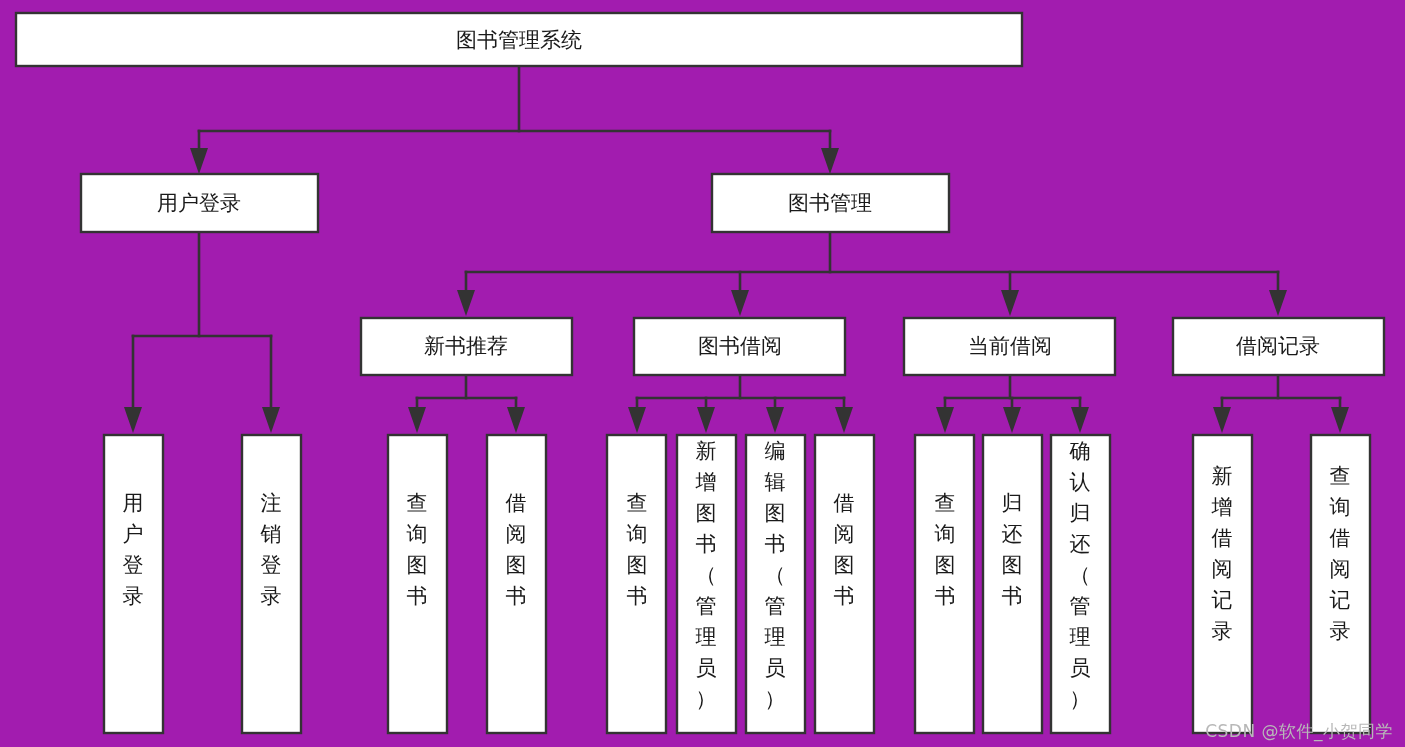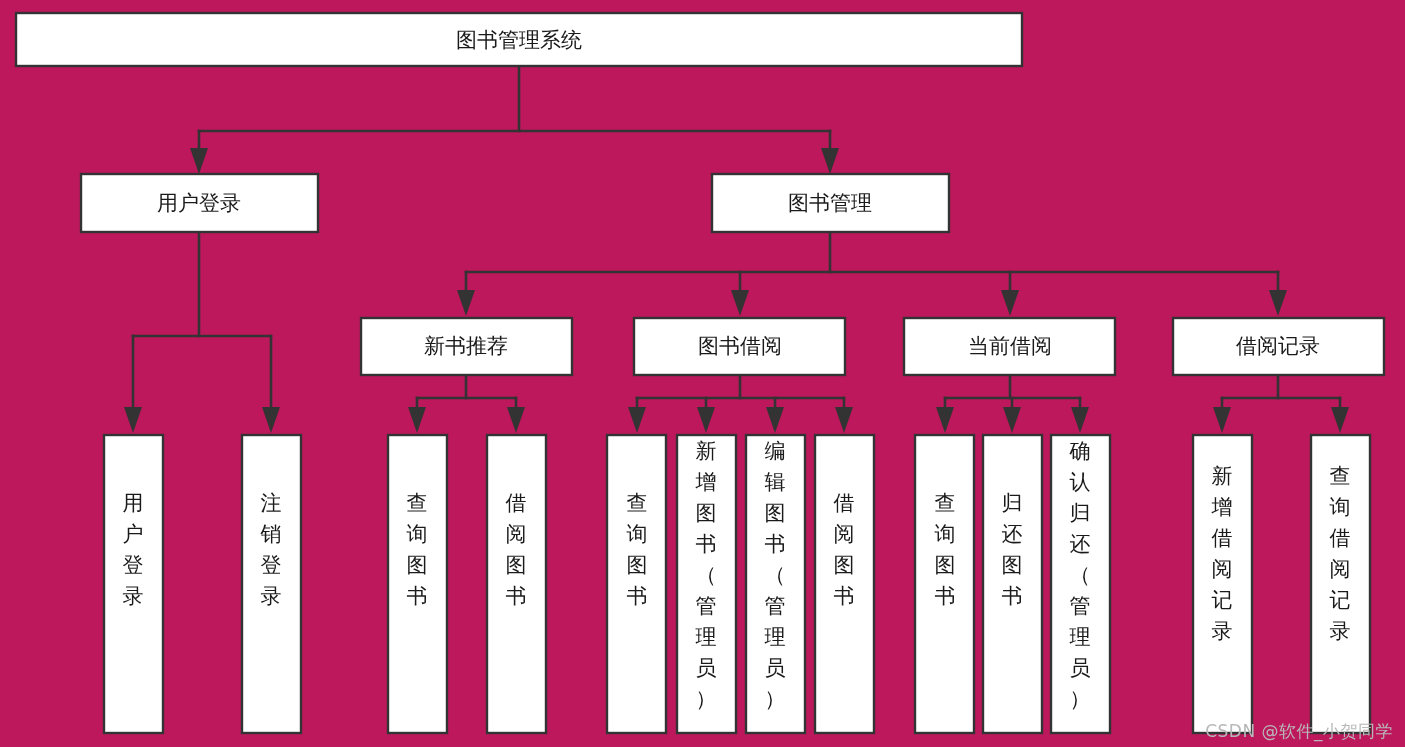--- a/index.html
+++ b/index.html
@@ -7,21 +7,21 @@
     padding: 0;
     background: #ffffff;
   }
   body {
     font-family: "DejaVu Sans", "Liberation Sans", sans-serif;
   }
   #diagram-root {
     position: relative;
     width: 1405px;
     height: 747px;
-    background: #be185d;
+    background: #a21caf;
     overflow: hidden;
   }
   svg.chart-svg {
     position: absolute;
     left: 0;
     top: 0;
     width: 1405px;
     height: 747px;
     display: block;
   }

